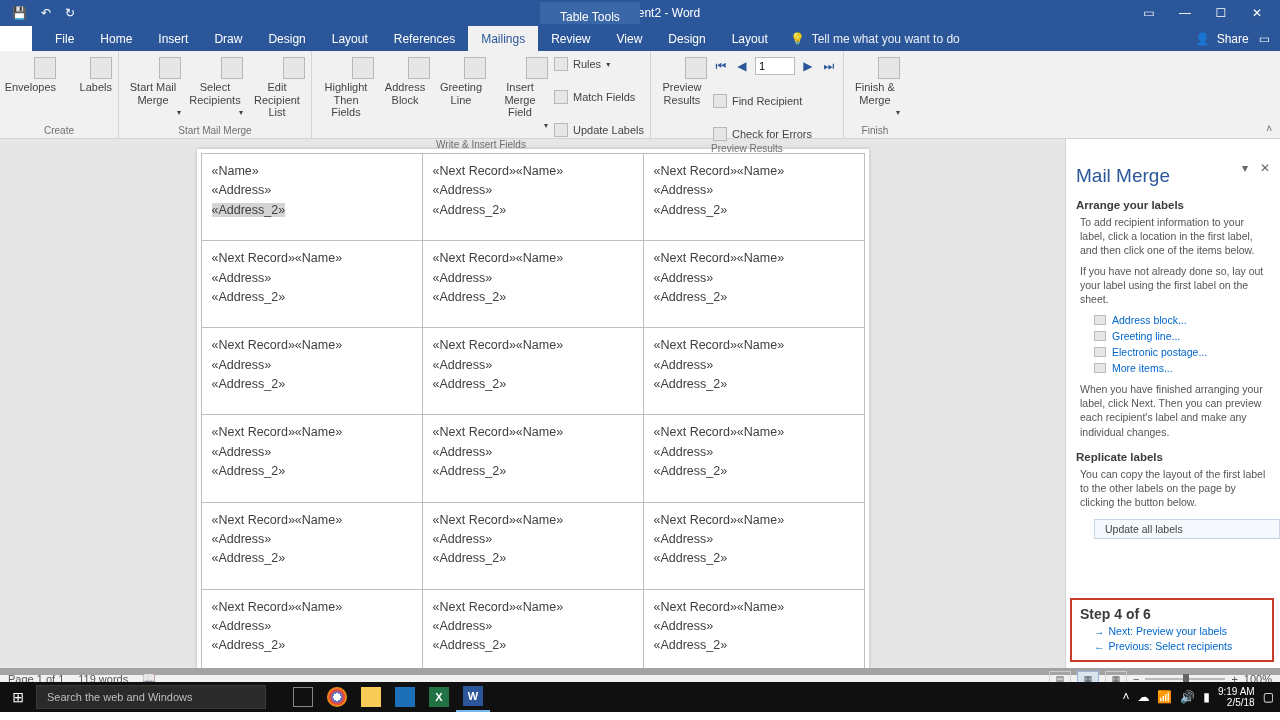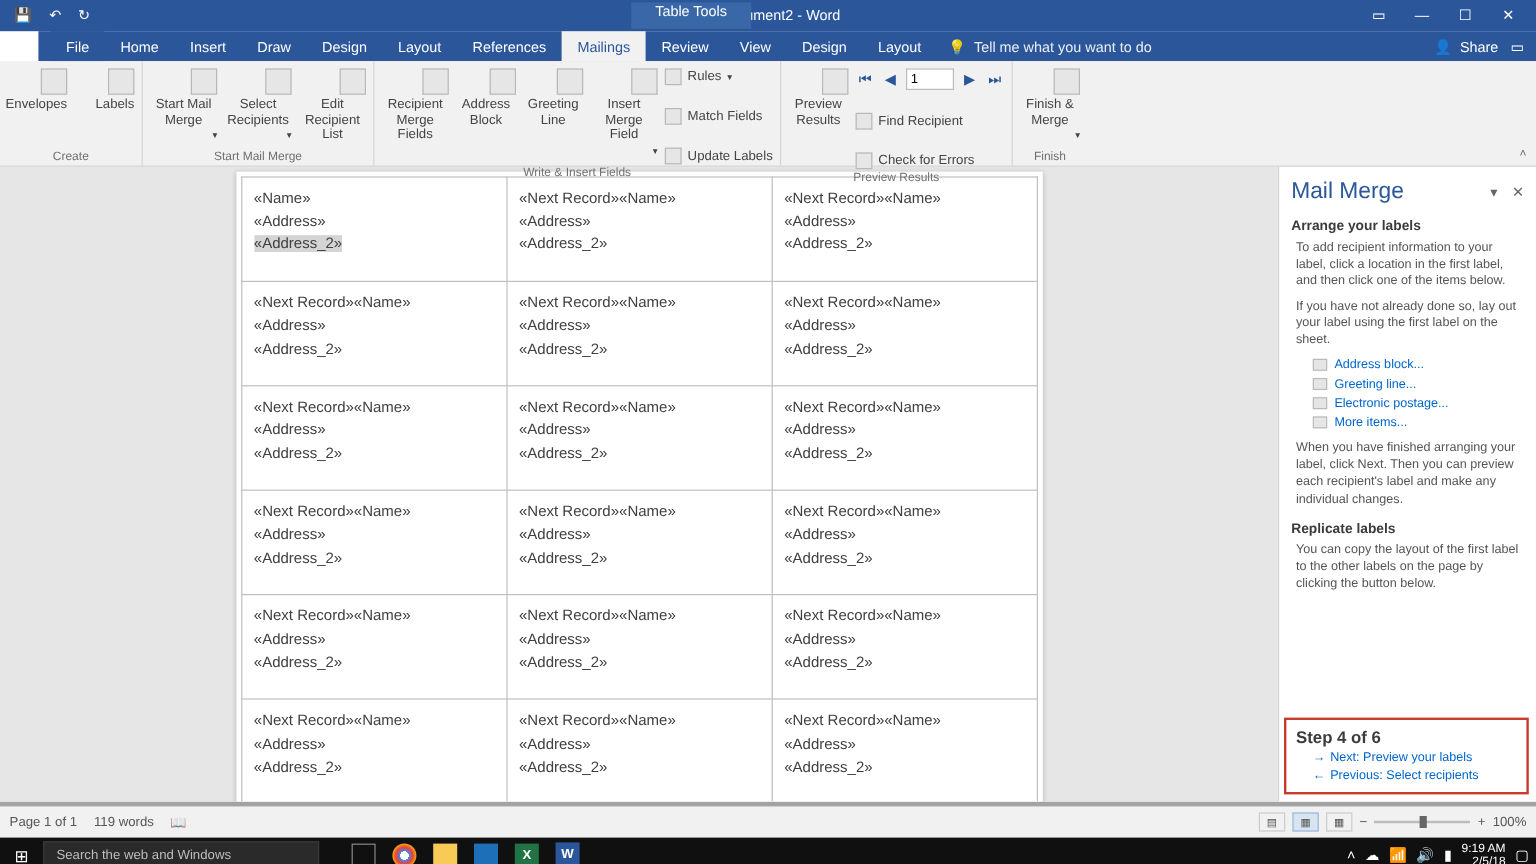--- a/index.html
+++ b/index.html
@@ -3,21 +3,21 @@
 <meta charset="utf-8">
 <style>
 * { box-sizing: border-box; margin: 0; padding: 0; font-family: "Segoe UI", Arial, sans-serif; }
 html, body { width: 1280px; height: 720px; overflow: hidden; background: #fff; }
 
 
 .titlebar { height: 26px; background: #2b579a; color: #fff; display: flex; align-items: center; font-size: 12px; position: relative; }
 .titlebar .qa { display: flex; gap: 14px; padding: 0 12px; align-items: center; }
 .titlebar .qa span { cursor: pointer; }
 .titlebar .center { position: absolute; left: 50%; transform: translateX(-50%); display: flex; align-items: center; gap: 6px; }
-.titlebar .tabletools { position: absolute; left: 526px; background: #3a67a8; height: 22px; display: flex; align-items: flex-start; padding: 0 20px; font-size: 12px; }
+.titlebar .tabletools { position: absolute; left: 540px; background: #3a67a8; height: 22px; display: flex; align-items: flex-end; padding: 0 20px; font-size: 12px; }
 .titlebar .winctrl { position: absolute; right: 0; display: flex; align-items: center; height: 100%; gap: 10px; padding-right: 10px; }
 .titlebar .winctrl span { width: 26px; text-align: center; cursor: pointer; }
 
 
 .tabbar { height: 25px; background: #2b579a; color: #fff; display: flex; align-items: center; font-size: 12px; padding-left: 10px; position: relative; margin-left: 32px; }
 .tabbar .tab { padding: 0 13px; height: 25px; display: flex; align-items: center; cursor: pointer; }
 .tabbar .tab.file { background: #2b579a; }
 .tabbar .tab.active { background: #f1f1f1; color: #2b579a; }
 .tabbar .tellme { margin-left: 10px; display: flex; align-items: center; gap: 6px; opacity: .9; }
 .tabbar .right { position: absolute; right: 10px; display: flex; align-items: center; gap: 10px; }
@@ -33,44 +33,44 @@
 .rbtn.wide { width: 56px; }
 .rsmall { display: flex; flex-direction: column; gap: 19px; padding-top: 2px; }
 .rsmall .row { display: flex; align-items: center; gap: 5px; cursor: pointer; }
 .rsmall .row .ic { width: 14px; height: 14px; background: #e6e6e6; border: 1px solid #b8b8b8; }
 .prevrow .navbtn { width: 16px; height: 16px; color: #2b579a; cursor: pointer; display: inline-flex; align-items: center; justify-content: center; font-size: 12px; }
 .prevrow input { width: 40px; height: 18px; border: 1px solid #bbb; font-size: 11px; padding: 0 3px; }
 .ribbon .collapse { position: absolute; right: 8px; bottom: 4px; font-size: 10px; color: #666; cursor: pointer; }
 
 
 .workspace { display: flex; height: calc(720px - 26px - 25px - 88px - 22px - 30px); }
-.docarea { flex: 1; background: #e6e6e6; display: flex; justify-content: center; overflow: hidden; align-items: center; }
+.docarea { flex: 1; background: #e6e6e6; display: flex; justify-content: center; overflow: hidden; }
 .page { width: 672px; background: #fff; margin-top: 10px; box-shadow: 0 0 4px rgba(0,0,0,.2); padding: 4px; }
 .labeltable { border-collapse: collapse; width: 100%; table-layout: fixed; }
 .labeltable td { border: 1px solid #bfbfbf; vertical-align: top; padding: 8px 10px 20px 10px; font-family: Calibri, Arial, sans-serif; font-size: 12.5px; color: #404040; line-height: 1.55; }
 .labeltable td .fld { white-space: nowrap; }
 .hl { background: #d4d4d4; }
 
 
 .taskpane { width: 215px; background: #fff; border-left: 1px solid #d4d4d4; display: flex; flex-direction: column; font-size: 11px; color: #444; }
 .taskpane .tphdr { display: flex; align-items: center; justify-content: space-between; padding: 10px 10px 6px 10px; }
-.taskpane .tphdr .title { color: #2b579a; font-size: 19px; font-weight: 400; }
+.taskpane .tphdr .title { color: #2b579a; font-size: 19px; font-weight: 400; margin-top: 16px; }
 .taskpane .tphdr .ctrl { color: #666; font-size: 12px; display: flex; gap: 12px; }
 .taskpane .section-title { font-weight: 700; color: #3b3b3b; padding: 6px 10px 4px 10px; font-size: 11.5px; }
 .taskpane p { padding: 0 10px 6px 14px; font-size: 10.5px; color: #555; line-height: 1.35; }
 .taskpane .linklist { padding: 0 26px 6px 28px; }
 .taskpane .linklist .lk { color: #0066cc; font-size: 10.5px; padding: 2px 0; cursor: pointer; display: flex; align-items: center; gap: 6px; }
 .taskpane .linklist .lk .ic { width: 12px; height: 10px; background: #e6e6e6; border: 1px solid #bbb; }
 .taskpane .updbtn { display: inline-block; background: #f5f8fc; border: 1px solid #c9d6e8; padding: 3px 10px; font-size: 10.5px; color: #444; margin: 4px 0 0 28px; cursor: pointer; }
 .taskpane .stepbox { margin: auto 6px 6px 4px; border: 2px solid #c53b2c; padding: 6px 8px 8px 8px; }
 .taskpane .stepbox .st { font-weight: 700; font-size: 14px; color: #3b3b3b; }
 .taskpane .stepbox .navlk { color: #0066cc; font-size: 10.5px; padding: 3px 0 0 14px; cursor: pointer; display: flex; align-items: center; gap: 4px; }
 
 
-.statusbar { height: 30px; background: #f1f1f1; border-top: 4px solid #a3a3a3; display: flex; align-items: center; font-size: 11px; color: #555; padding: 1px 8px; justify-content: space-between; }
+.statusbar { height: 14px; background: #f1f1f1; border-top: 7px solid #a3a3a3; display: flex; align-items: center; font-size: 11px; color: #555; padding: 1px 8px; justify-content: space-between; }
 .statusbar .left { display: flex; gap: 14px; align-items: center; }
 .statusbar .right { display: flex; align-items: center; gap: 6px; }
 .statusbar .viewbtn { width: 22px; height: 16px; border: 1px solid #ccc; display: flex; align-items: center; justify-content: center; cursor: pointer; font-size: 9px; }
 .statusbar .viewbtn.active { background: #d9e4f1; border-color: #9ab6d9; }
 .statusbar .zoomtrack { width: 80px; height: 2px; background: #bbb; position: relative; }
 .statusbar .zoomtrack .thumb { position: absolute; left: 38px; top: -4px; width: 6px; height: 10px; background: #666; }
 
 
 .taskbar { height: 30px; background: #101010; display: flex; align-items: center; color: #fff; font-size: 11px; position: relative; }
 .taskbar .start { width: 36px; display: flex; align-items: center; justify-content: center; font-size: 14px; cursor: pointer; }
@@ -164,21 +164,21 @@
           <span>Edit Recipient List</span>
         </div>
     </div>
     <div class="grouplabel">Start Mail Merge</div>
   </div>
 
   <div class="rgroup">
     <div class="body">
       <div class="rbtn wide">
           <div class="ic"></div>
-          <span>Recipient Merge Fields</span>
+          <span>Highlight Then Fields</span>
         </div>
       <div class="rbtn">
           <div class="ic"></div>
           <span>Address Block</span>
         </div>
       <div class="rbtn">
           <div class="ic"></div>
           <span>Greeting Line</span>
         </div>
       <div class="rbtn wide">
@@ -383,20 +383,21 @@
           <span>Electronic postage...</span>
         </div>
       <div class="lk">
           <div class="ic"></div>
           <span>More items...</span>
         </div>
     </div>
     <p>When you have finished arranging your label, click Next. Then you can preview each recipient's label and make any individual changes.</p>
     <div class="section-title">Replicate labels</div>
     <p>You can copy the layout of the first label to the other labels on the page by clicking the button below.</p>
+    <div class="updbtn">Update all labels</div>
 
     <div class="stepbox">
       <div class="st">Step 4 of 6</div>
       <div class="navlk">
           <span>→</span>
           <span>Next: Preview your labels</span>
         </div>
       <div class="navlk">
           <span>←</span>
           <span>Previous: Select recipients</span>

